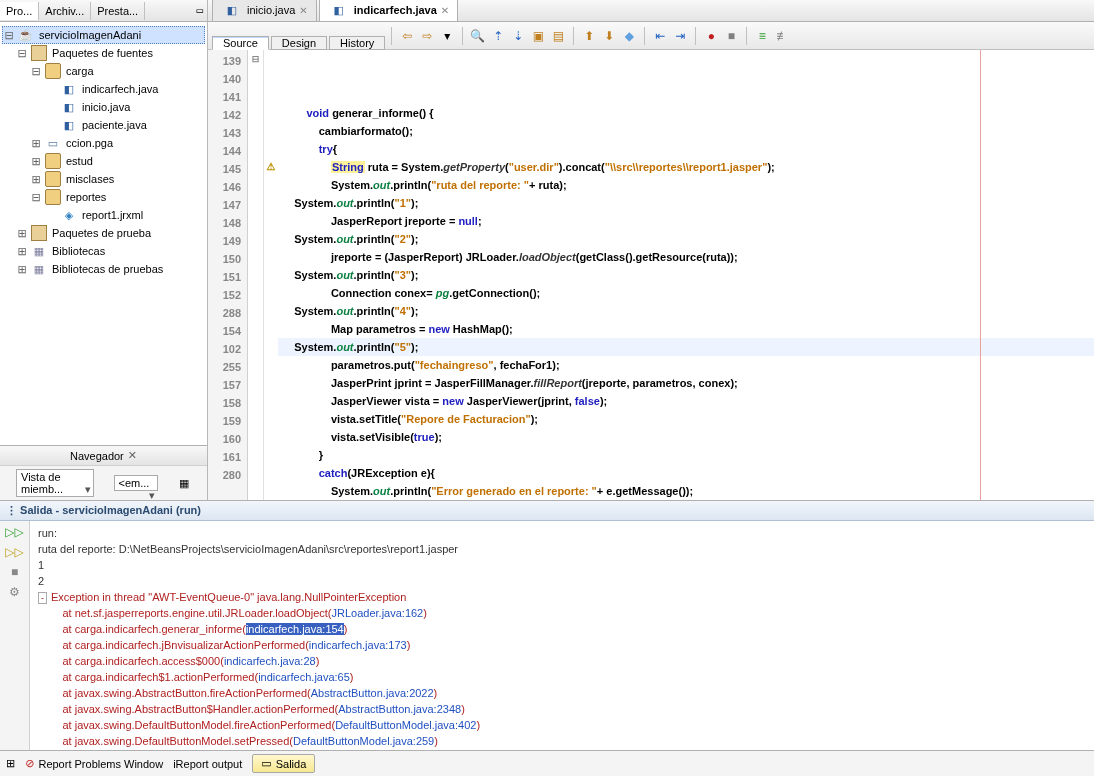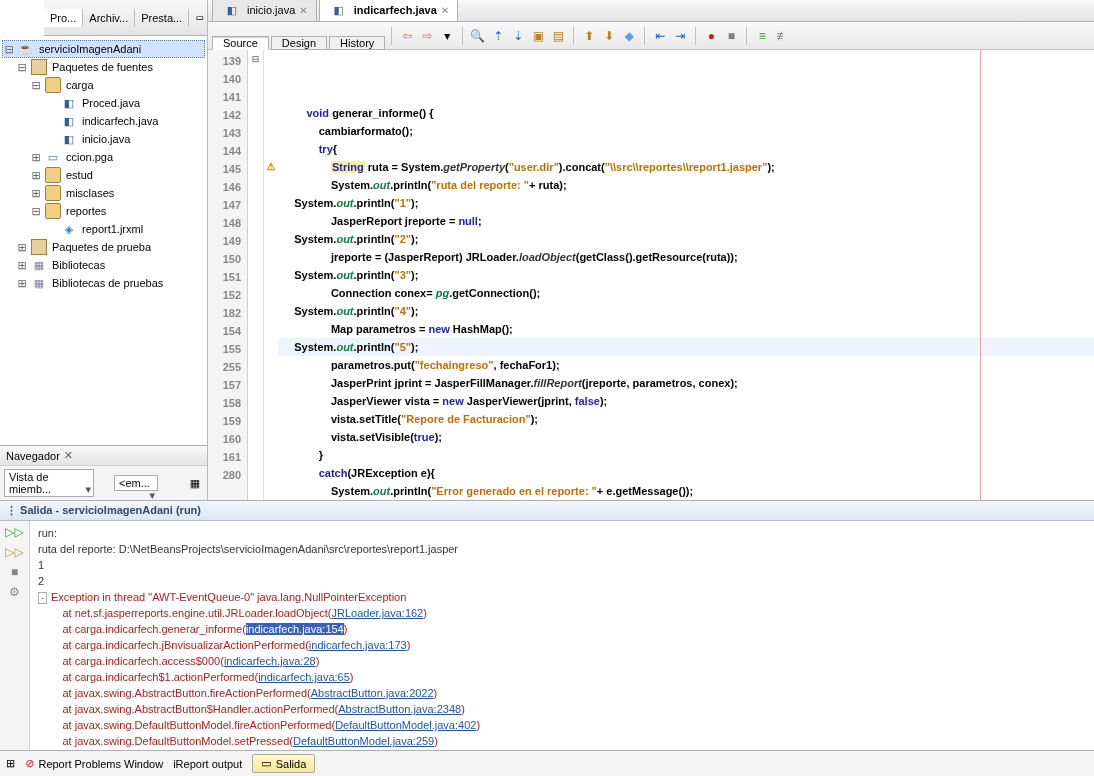--- a/index.html
+++ b/index.html
@@ -1,19 +1,19 @@
 <!DOCTYPE html>
 <html><head>
 <meta charset="utf-8">
 <style>
 * { margin:0; padding:0; box-sizing:border-box; font-family:Tahoma,Arial,sans-serif; font-size:11px; }
 body { width:1094px; height:776px; background:#fff; overflow:hidden; display:flex; flex-direction:column; }
 .top-area { flex:1; display:flex; overflow:hidden; }
 .left-pane { width:208px; display:flex; flex-direction:column; border-right:1px solid #b8b8b8; }
-.tabs-row { display:flex; background:linear-gradient(#f8f8f8,#e4e4e4); border-bottom:1px solid #b0b0b0; height:36px; align-items:center;margin-left:44px; }
+.tabs-row { display:flex; background:linear-gradient(#f8f8f8,#e4e4e4); border-bottom:1px solid #b0b0b0; height:22px; align-items:center; }
 .tab { padding:3px 6px; border-right:1px solid #c0c0c0; cursor:pointer; white-space:nowrap; overflow:hidden; text-overflow:ellipsis; }
 .tab.active { background:#fff; }
 .min-btn { margin-left:auto; padding:2px 4px; cursor:pointer; font-family:monospace; }
 .tree-area { flex:1; overflow:auto; background:#fff; padding:4px 2px; }
 .tree-node { display:flex; align-items:center; height:18px; white-space:nowrap; cursor:pointer; }
 .tree-node.selected { background:#cfe2ff; border:1px dotted #5080c0; }
 .tw { width:12px; text-align:center; color:#666; display:inline-block; }
 .ic { width:16px; height:16px; margin:0 3px; display:inline-flex; align-items:center; justify-content:center; font-size:11px; }
 .ic-proj { background:#e8d098; border:1px solid #a08040; }
 .ic-pkg { background:#f0d080; border:1px solid #a08040; border-radius:2px; }
@@ -25,23 +25,23 @@
 .ic-jasper::before { content:"⌂"; }
 .ic-jrxml { color:#3080c0; }
 .ic-jrxml::before { content:"◈"; }
 .ic-lib { color:#8080a0; }
 .ic-lib::before { content:"▦"; }
 .ic-cup { color:#a08050; }
 .ic-cup::before { content:"☕"; font-size:12px; }
 .tree-node span.lbl { padding-left:2px; }
 
 .nav-pane { border-top:1px solid #b0b0b0; }
-.nav-header { background:linear-gradient(#f8f8f8,#e4e4e4); padding:3px 6px; display:flex; align-items:center; }
+.nav-header { background:linear-gradient(#f8f8f8,#e4e4e4); padding:3px 6px; display:flex; align-items:center;justify-content:center; }
 .nav-header .close-x { margin-left:4px; color:#666; cursor:pointer; }
-.nav-toolbar { display:flex; padding:3px 4px; gap:20px; align-items:center; background:#f4f4f4; border-top:1px solid #d0d0d0; }
+.nav-toolbar { display:flex; padding:3px 16px; gap:20px; align-items:center; background:#f4f4f4; border-top:1px solid #d0d0d0; }
 .combo { border:1px solid #aaa; background:#fff; padding:1px 14px 1px 4px; position:relative; cursor:pointer; }
 .combo::after { content:"▾"; position:absolute; right:2px; color:#555; }
 .nav-toolbar .ic-btn { width:16px; height:16px; border:1px solid transparent; cursor:pointer; text-align:center; line-height:14px; }
 
 .editor-pane { flex:1; display:flex; flex-direction:column; overflow:hidden; }
 .editor-tabs { display:flex; background:linear-gradient(#f8f8f8,#e4e4e4); border-bottom:1px solid #b0b0b0; height:22px; align-items:flex-end; padding-left:4px; }
 .ed-tab { padding:3px 8px; border:1px solid #b0b0b0; border-bottom:none; background:#e8e8e8; margin-right:2px; border-radius:3px 3px 0 0; display:flex; align-items:center; gap:4px; cursor:pointer; }
 .ed-tab.active { background:#fff; }
 .ed-tab .x { color:#888; font-size:10px; cursor:pointer; }
 .editor-toolbar { display:flex; background:linear-gradient(#fafafa,#e8e8e8); border-bottom:1px solid #c0c0c0; height:28px; align-items:center; padding:0 4px; gap:2px; }
@@ -68,21 +68,21 @@
 .method-i { font-style:italic; color:#333; }
 .bool { color:#2020c0; }
 
 .output-pane { border-top:1px solid #b0b0b0; display:flex; flex-direction:column; height:250px; }
 .out-header { background:linear-gradient(#f2f6fb,#dce6f2); padding:3px 6px; border-bottom:1px solid #b0c0d0; font-weight:bold; color:#2a4a70; }
 .out-body { flex:1; display:flex; overflow:hidden; }
 .out-gutter { width:30px; background:#f4f4f4; border-right:1px solid #d0d0d0; padding:4px 2px; display:flex; flex-direction:column; align-items:center; gap:6px; }
 .out-gutter span { cursor:pointer; font-size:12px; }
 .out-text { flex:1; padding:4px 8px; font-family:'Courier New',monospace; font-size:12px; line-height:16px; overflow:auto; white-space:pre; color:#333; }
 .out-text .err { color:#b02020; }
-.out-text .link { color:#2050c0; text-decoration:underline; cursor:pointer; }
+.out-text .link { color:#2050c0; cursor:pointer; }
 .out-text .link-sel { background:#3860c0; color:#fff; }
 .out-text .collapse { border:1px solid #aaa; font-size:9px; padding:0 2px; margin-right:4px; cursor:pointer; display:inline-block; line-height:10px; }
 
 .status-bar { height:26px; border-top:1px solid #b0b0b0; background:#f4f4f4; display:flex; align-items:center; padding:0 6px; gap:10px; }
 .status-bar .sb-item { display:flex; align-items:center; gap:4px; cursor:pointer; }
 .status-bar .sb-btn { border:1px solid #a8a8a8; padding:2px 8px; background:linear-gradient(#fff8d0,#f8e890); border-radius:2px; display:flex; align-items:center; gap:4px; }
 </style>
 </head>
 <body>
 
@@ -105,29 +105,29 @@
           <span class="ic ic-proj"></span>
           <span class="lbl">Paquetes de fuentes</span>
         </div>
       <div class="tree-node" style="padding-left:28px">
           <span class="tw">⊟</span>
           <span class="ic ic-pkg"></span>
           <span class="lbl">carga</span>
         </div>
       <div class="tree-node" style="padding-left:56px">
           <span class="ic ic-java"></span>
-          <span class="lbl">Proced.java</span>
+          <span class="lbl">indicarfech.java</span>
         </div>
       <div class="tree-node" style="padding-left:56px">
           <span class="ic ic-java"></span>
-          <span class="lbl">indicarfech.java</span>
+          <span class="lbl">inicio.java</span>
         </div>
       <div class="tree-node" style="padding-left:56px">
           <span class="ic ic-java"></span>
-          <span class="lbl">inicio.java</span>
+          <span class="lbl">paciente.java</span>
         </div>
       <div class="tree-node" style="padding-left:28px">
           <span class="tw">⊞</span>
           <span class="ic ic-db"></span>
           <span class="lbl">ccion.pga</span>
         </div>
       <div class="tree-node" style="padding-left:28px">
           <span class="tw">⊞</span>
           <span class="ic ic-pkg"></span>
           <span class="lbl">estud</span>
@@ -225,23 +225,23 @@
           <div>143</div>
           <div>144</div>
           <div>145</div>
           <div>146</div>
           <div>147</div>
           <div>148</div>
           <div>149</div>
           <div>150</div>
           <div>151</div>
           <div>152</div>
-          <div>182</div>
+          <div>288</div>
           <div>154</div>
-          <div>155</div>
+          <div>102</div>
           <div>255</div>
           <div>157</div>
           <div>158</div>
           <div>159</div>
           <div>160</div>
           <div>161</div>
           <div>280</div>
         </div>
       <div class="fold-col">
           <div>⊟</div>

